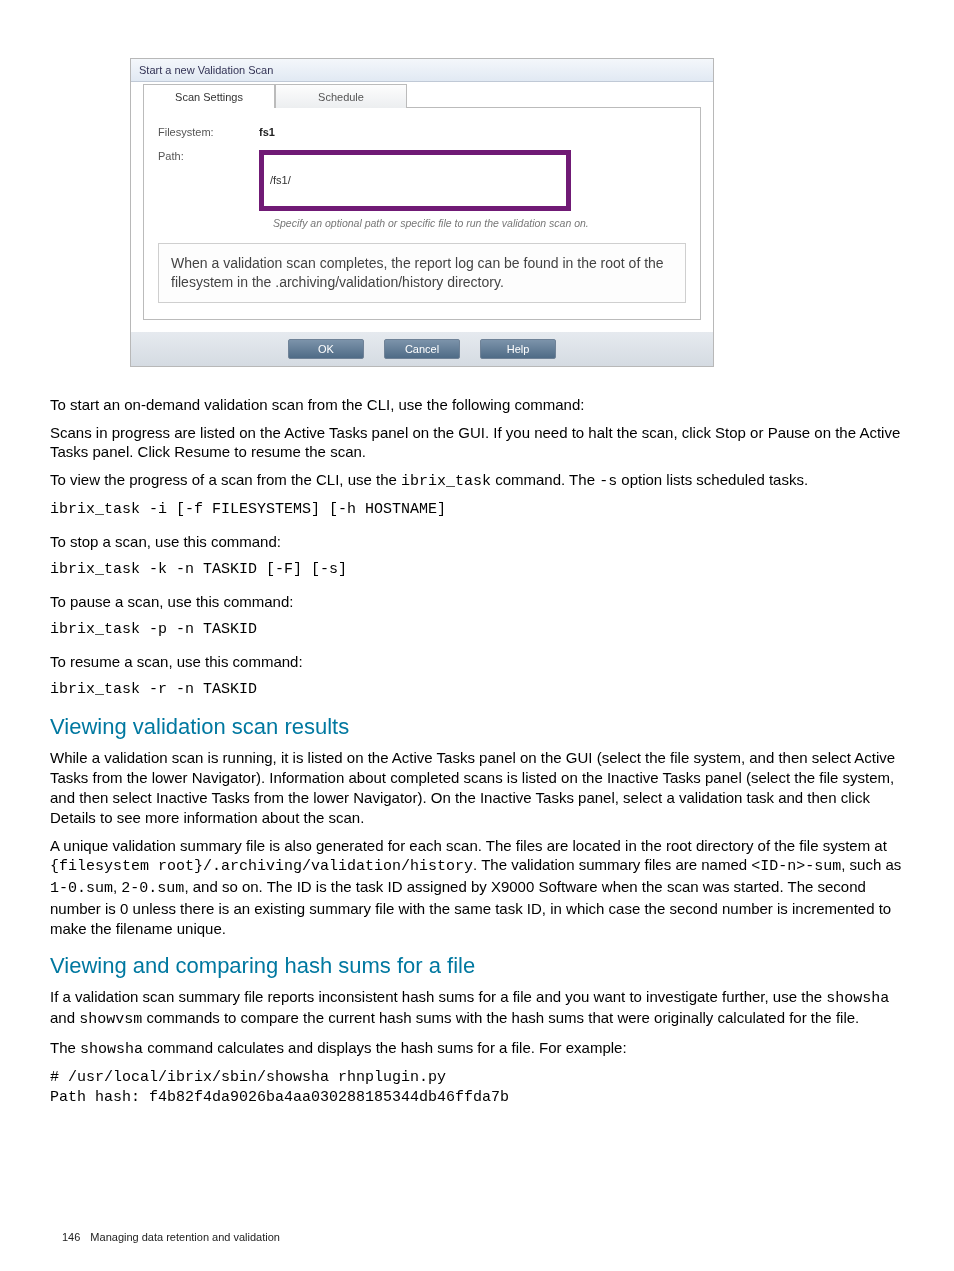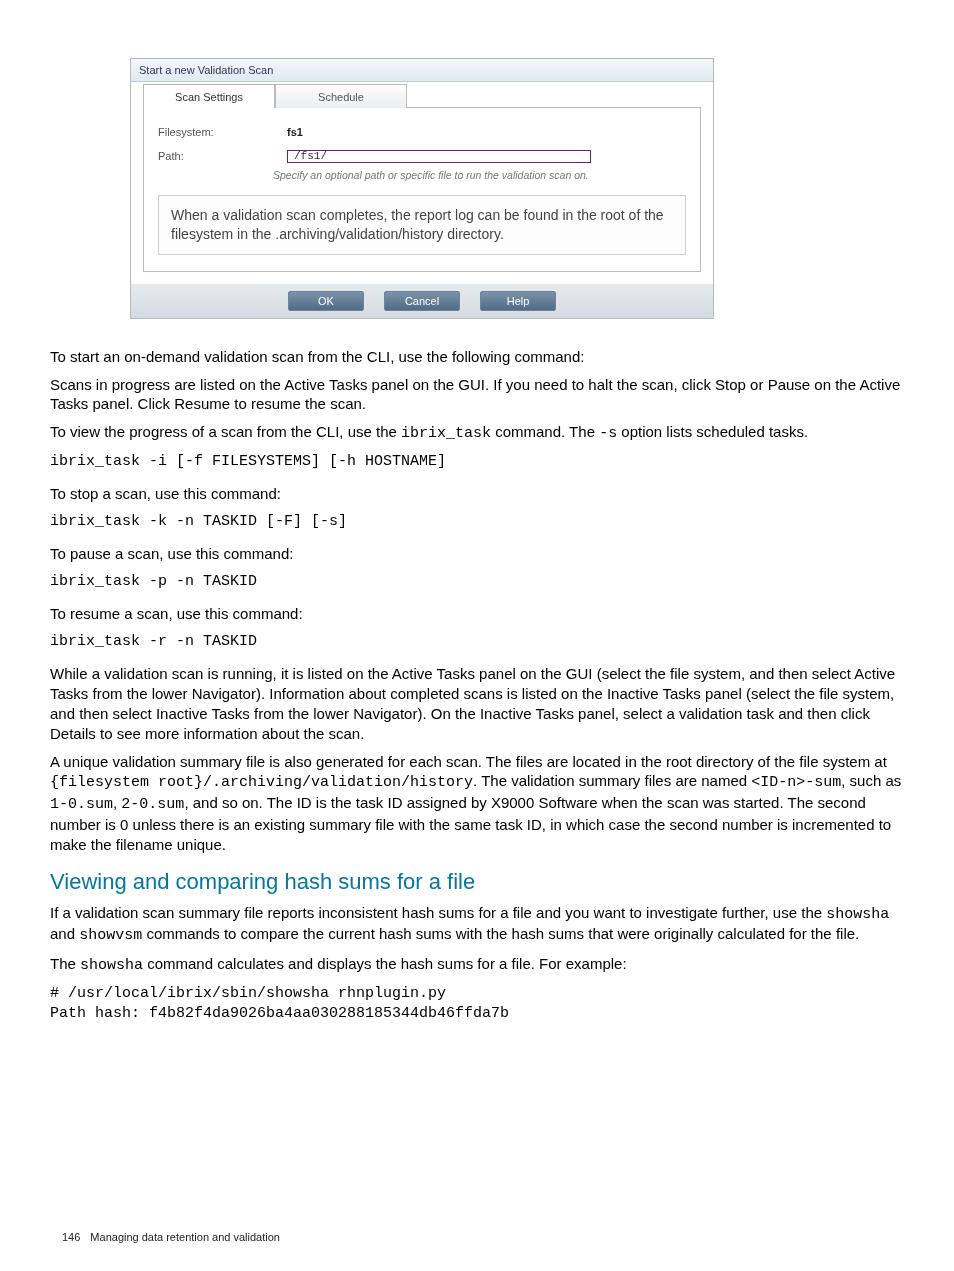--- a/index.html
+++ b/index.html
@@ -66,35 +66,35 @@
     background: #fff;
     padding: 18px 14px 16px 14px;
     margin-top: -1px;
   }
   .formrow {
     display: flex;
     margin-bottom: 12px;
     font-size: 11px;
   }
   .formrow .lbl {
-    width: 129px;
+    width: 101px;
     color: #555;
   }
   .formrow .val-bold {
     font-weight: bold;
     color: #222;
   }
   .formrow .txtbox {
-    border: 1px solid #701a75;
-    background: #fff;
-    padding: 0 6px;
+    border: 5px solid #701a75;
+    background: #fff;
+    padding: 20px 6px;
     width: 290px;
     height: 11px;
     font-size: 11px;
-    font-family: Liberation Mono, monospace;
+    font-family: Liberation Sans, sans-serif;
     line-height: 11px;
   }
   .hint {
     font-style: italic;
     color: #777;
     font-size: 10.5px;
     margin-left: 115px;
     margin-top: -6px;
     margin-bottom: 14px;
   }
@@ -206,20 +206,21 @@
 
   <p class="para indent">To stop a scan, use this command:</p>
   <div class="code indent">ibrix_task -k -n TASKID [-F] [-s]</div>
 
   <p class="para indent">To pause a scan, use this command:</p>
   <div class="code indent">ibrix_task -p -n TASKID</div>
 
   <p class="para indent">To resume a scan, use this command:</p>
   <div class="code indent">ibrix_task -r -n TASKID</div>
 
+  <div class="h2">Viewing validation scan results</div>
 
   <p class="para indent">
     <span>While a validation scan is running, it is listed on the Active Tasks panel on the GUI (select the file system, and then select </span><span class="b">Active Tasks</span><span> from the lower Navigator). Information about completed scans is listed on the Inactive Tasks panel (select the file system, and then select </span><span class="b">Inactive Tasks</span><span> from the lower Navigator). On the Inactive Tasks panel, select a validation task and then click </span><span class="b">Details</span><span> to see more information about the scan.</span>
   </p>
 
   <p class="para indent">
     <span>A unique validation summary file is also generated for each scan. The files are located in the root directory of the file system at </span><span class="tt">{filesystem root}/.archiving/validation/history</span><span>. The validation summary files are named </span><span class="tt">&lt;ID-n&gt;-sum</span><span>, such as </span><span class="tt">1-0.sum</span><span>, </span><span class="tt">2-0.sum</span><span>, and so on. The ID is the task ID assigned by X9000 Software when the scan was started. The second number is 0 unless there is an existing summary file with the same task ID, in which case the second number is incremented to make the filename unique.</span>
   </p>
 
   <div class="h2">Viewing and comparing hash sums for a file</div>

